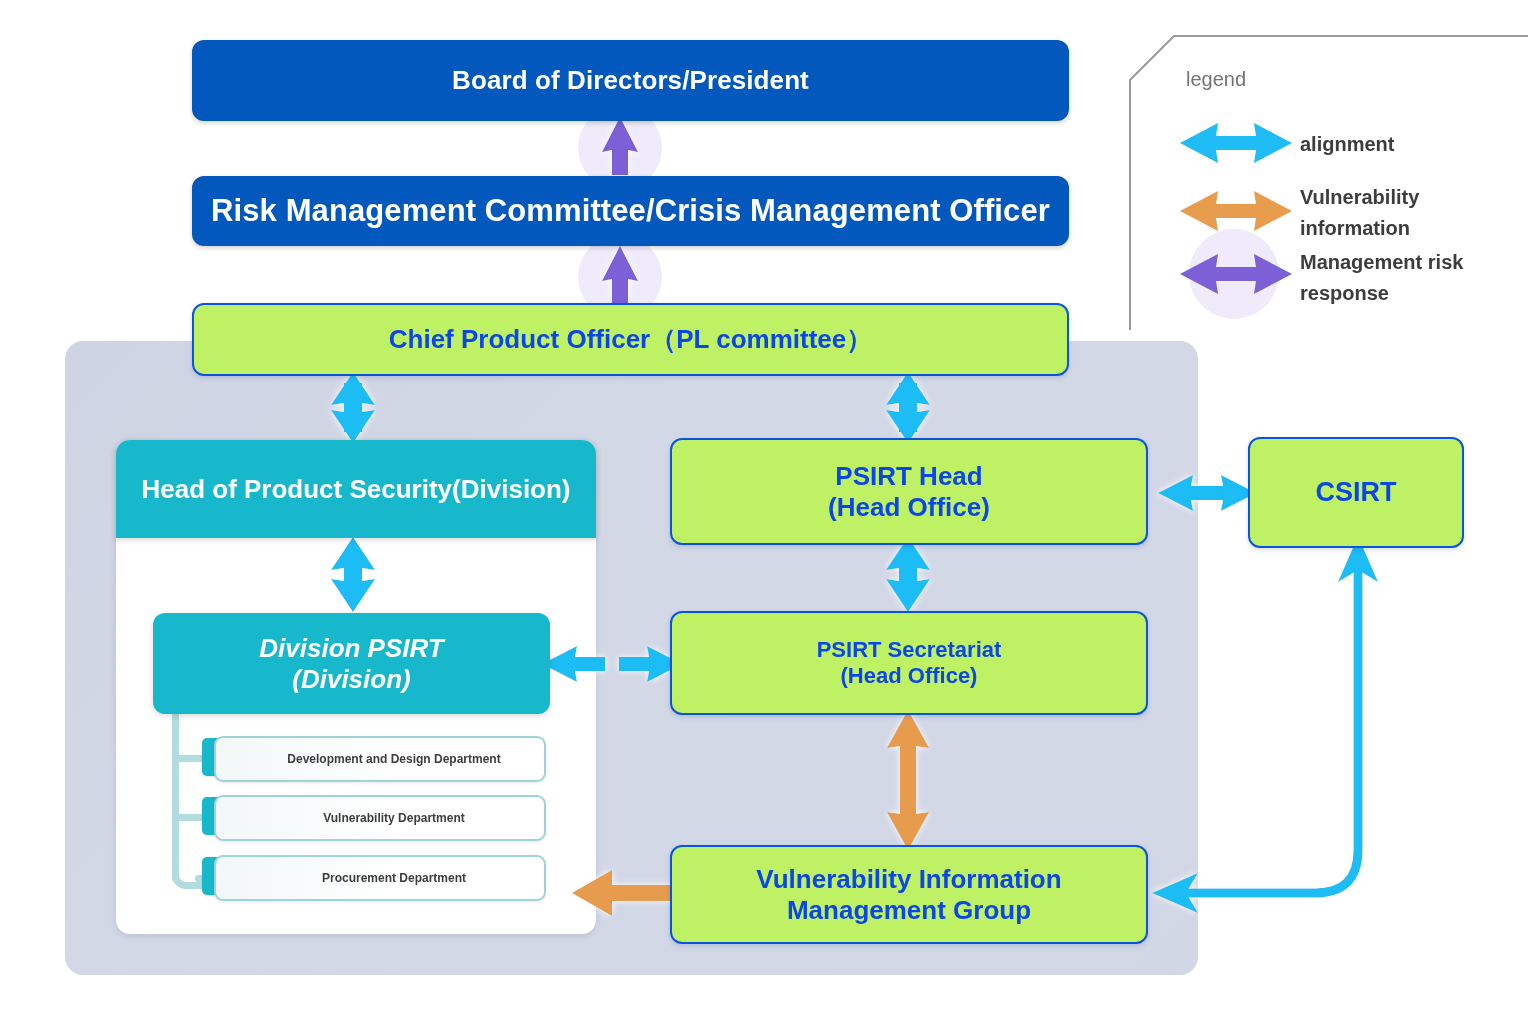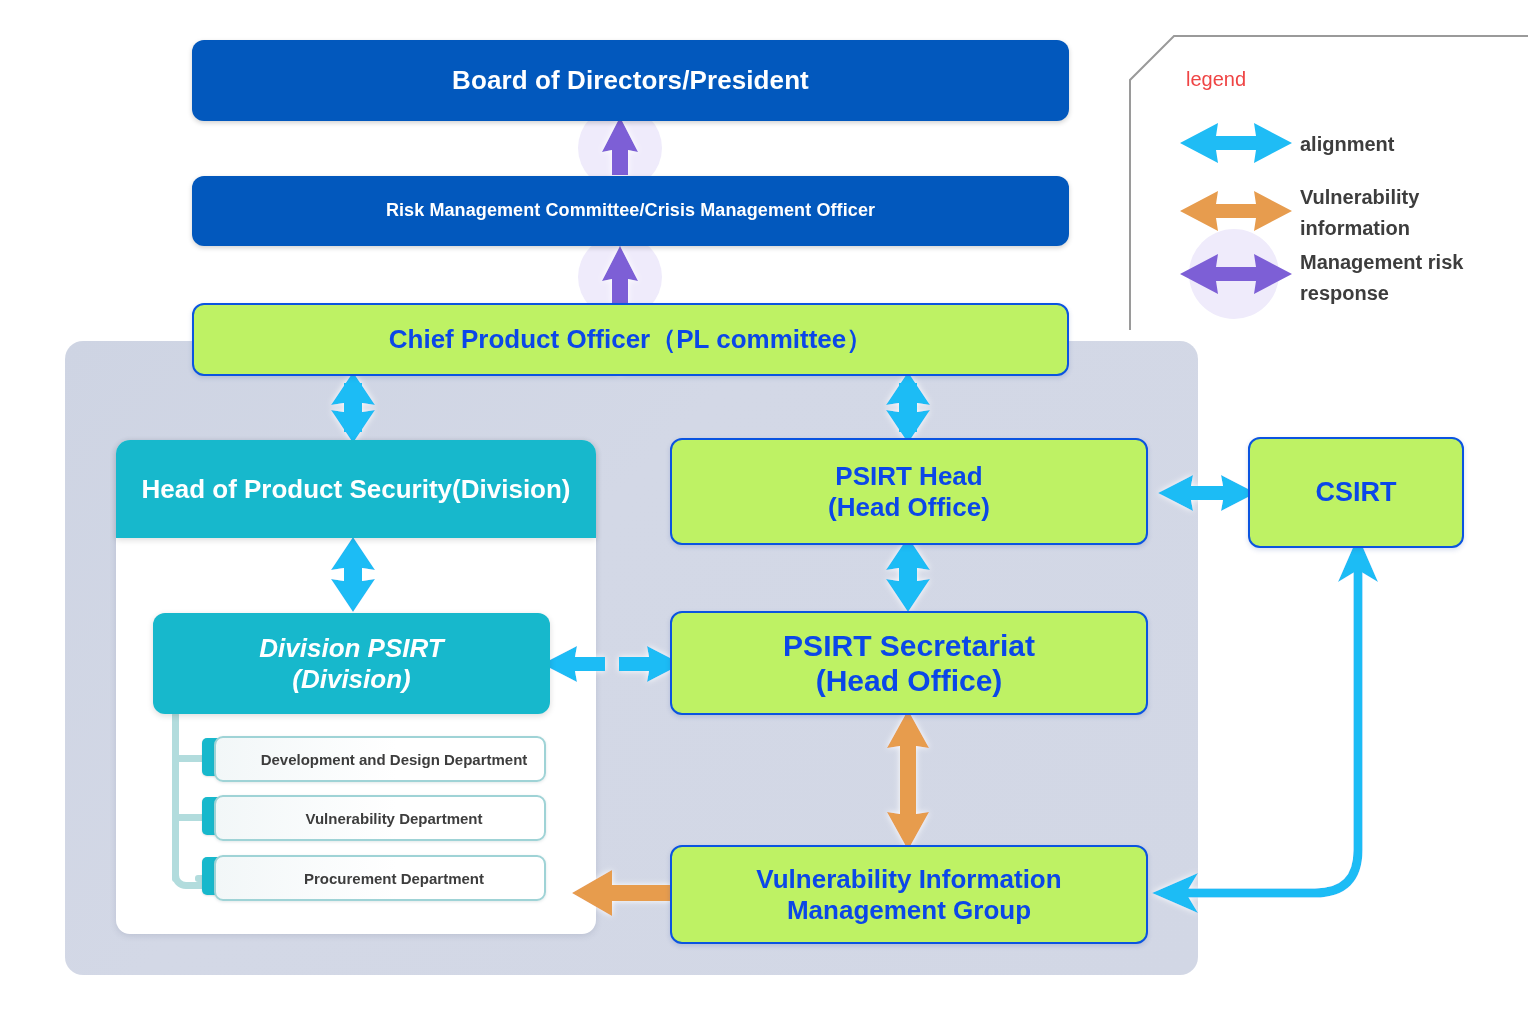--- a/index.html
+++ b/index.html
@@ -35,37 +35,37 @@
                  border-radius:12px;color:#0b47e8;font-weight:bold;
                  box-shadow:0 2px 5px rgba(40,70,160,.18);}
 
   .box-teal{background:#17b8cc;color:#ffffff;font-weight:bold;
             box-shadow:0 2px 6px rgba(0,0,0,.14);}
 
   .dept{
     position:absolute;box-sizing:border-box;
     background:linear-gradient(90deg,#f2f7f8 0%,#ffffff 55%,#ffffff 100%);
     border:2px solid #9fd3d6;border-radius:9px;
-    color:#3d3d3d;font-weight:bold;font-size:15px;
+    color:#3d3d3d;font-weight:bold;font-size:12px;
     display:flex;align-items:center;justify-content:center;
     box-shadow:0 1px 3px rgba(90,120,130,.18);
     padding-left:28px;
   }
   .dept-tab{
     position:absolute;width:20px;height:38px;background:#17b8cc;
     border-radius:5px;box-shadow:0 1px 2px rgba(0,0,0,.12);
   }
 
   
   .tree-trunk{position:absolute;background:#b2dcdd;border-radius:3px;}
   .tree-branch{position:absolute;height:7px;background:#b2dcdd;border-radius:3px;}
 
   
   .legend{position:absolute;left:1128px;top:28px;width:400px;height:302px;}
-  .legend-label{position:absolute;left:58px;top:40px;font-size:20px;color:#ef4444;}
+  .legend-label{position:absolute;left:58px;top:40px;font-size:20px;color:#737373;}
   .legend-row-text{position:absolute;font-weight:bold;font-size:20px;
                    color:#3d3d3d;line-height:1.28;}
 
   svg{overflow:visible;}
 </style>
 </head>
 <body>
 
 <div class="stage">
 
@@ -144,21 +144,21 @@
               background:transparent;border-left:7px solid #b2dcdd;
               border-bottom:7px solid #b2dcdd;border-bottom-left-radius:14px;"></div>
   <div class="tree-branch" style="left:172px;top:755px;width:45px;"></div>
   <div class="tree-branch" style="left:172px;top:814px;width:45px;"></div>
   <div class="tree-branch" style="left:195px;top:875px;width:22px;"></div>
 
   <div class="box box-navy" style="left:192px;top:40px;width:877px;height:81px;font-size:26px;">
     <span>Board of Directors/President</span>
   </div>
 
-  <div class="box box-navy" style="left:192px;top:176px;width:877px;height:70px;font-size:18px;">
+  <div class="box box-navy" style="left:192px;top:176px;width:877px;height:70px;font-size:31px;">
     <span>Risk Management Committee/Crisis Management Officer</span>
   </div>
 
   <div class="box box-lightblue" style="left:192px;top:303px;width:877px;height:73px;font-size:26px;">
     <span>Chief Product Officer（PL committee）</span>
   </div>
 
   <div class="box box-teal" style="left:116px;top:440px;width:480px;height:98px;font-size:26px;
               border-radius:14px 14px 0 0;">
     <span>Head of Product Security</span>
@@ -184,21 +184,21 @@
   <div class="dept-tab" style="left:202px;top:857px;"></div>
   <div class="dept" style="left:214px;top:855px;width:332px;height:46px;">
     <span>Procurement Department</span>
   </div>
 
   <div class="box box-lightblue" style="left:670px;top:438px;width:478px;height:107px;font-size:26px;flex-direction:column;">
     <span>PSIRT Head</span>
     <span>(Head Office)</span>
   </div>
 
-  <div class="box box-lightblue" style="left:670px;top:611px;width:478px;height:104px;font-size:30px;flex-direction:column;text-align:center;">
+  <div class="box box-lightblue" style="left:670px;top:611px;width:478px;height:104px;font-size:22px;flex-direction:column;text-align:center;">
     <span>PSIRT Secretariat</span>
     <span>(Head Office)</span>
   </div>
 
   <div class="box box-lightblue" style="left:670px;top:845px;width:478px;height:99px;font-size:26px;flex-direction:column;">
     <span>Vulnerability Information</span>
     <span>Management Group</span>
   </div>
 
   <div class="box box-lightblue" style="left:1248px;top:437px;width:216px;height:111px;font-size:27px;">

